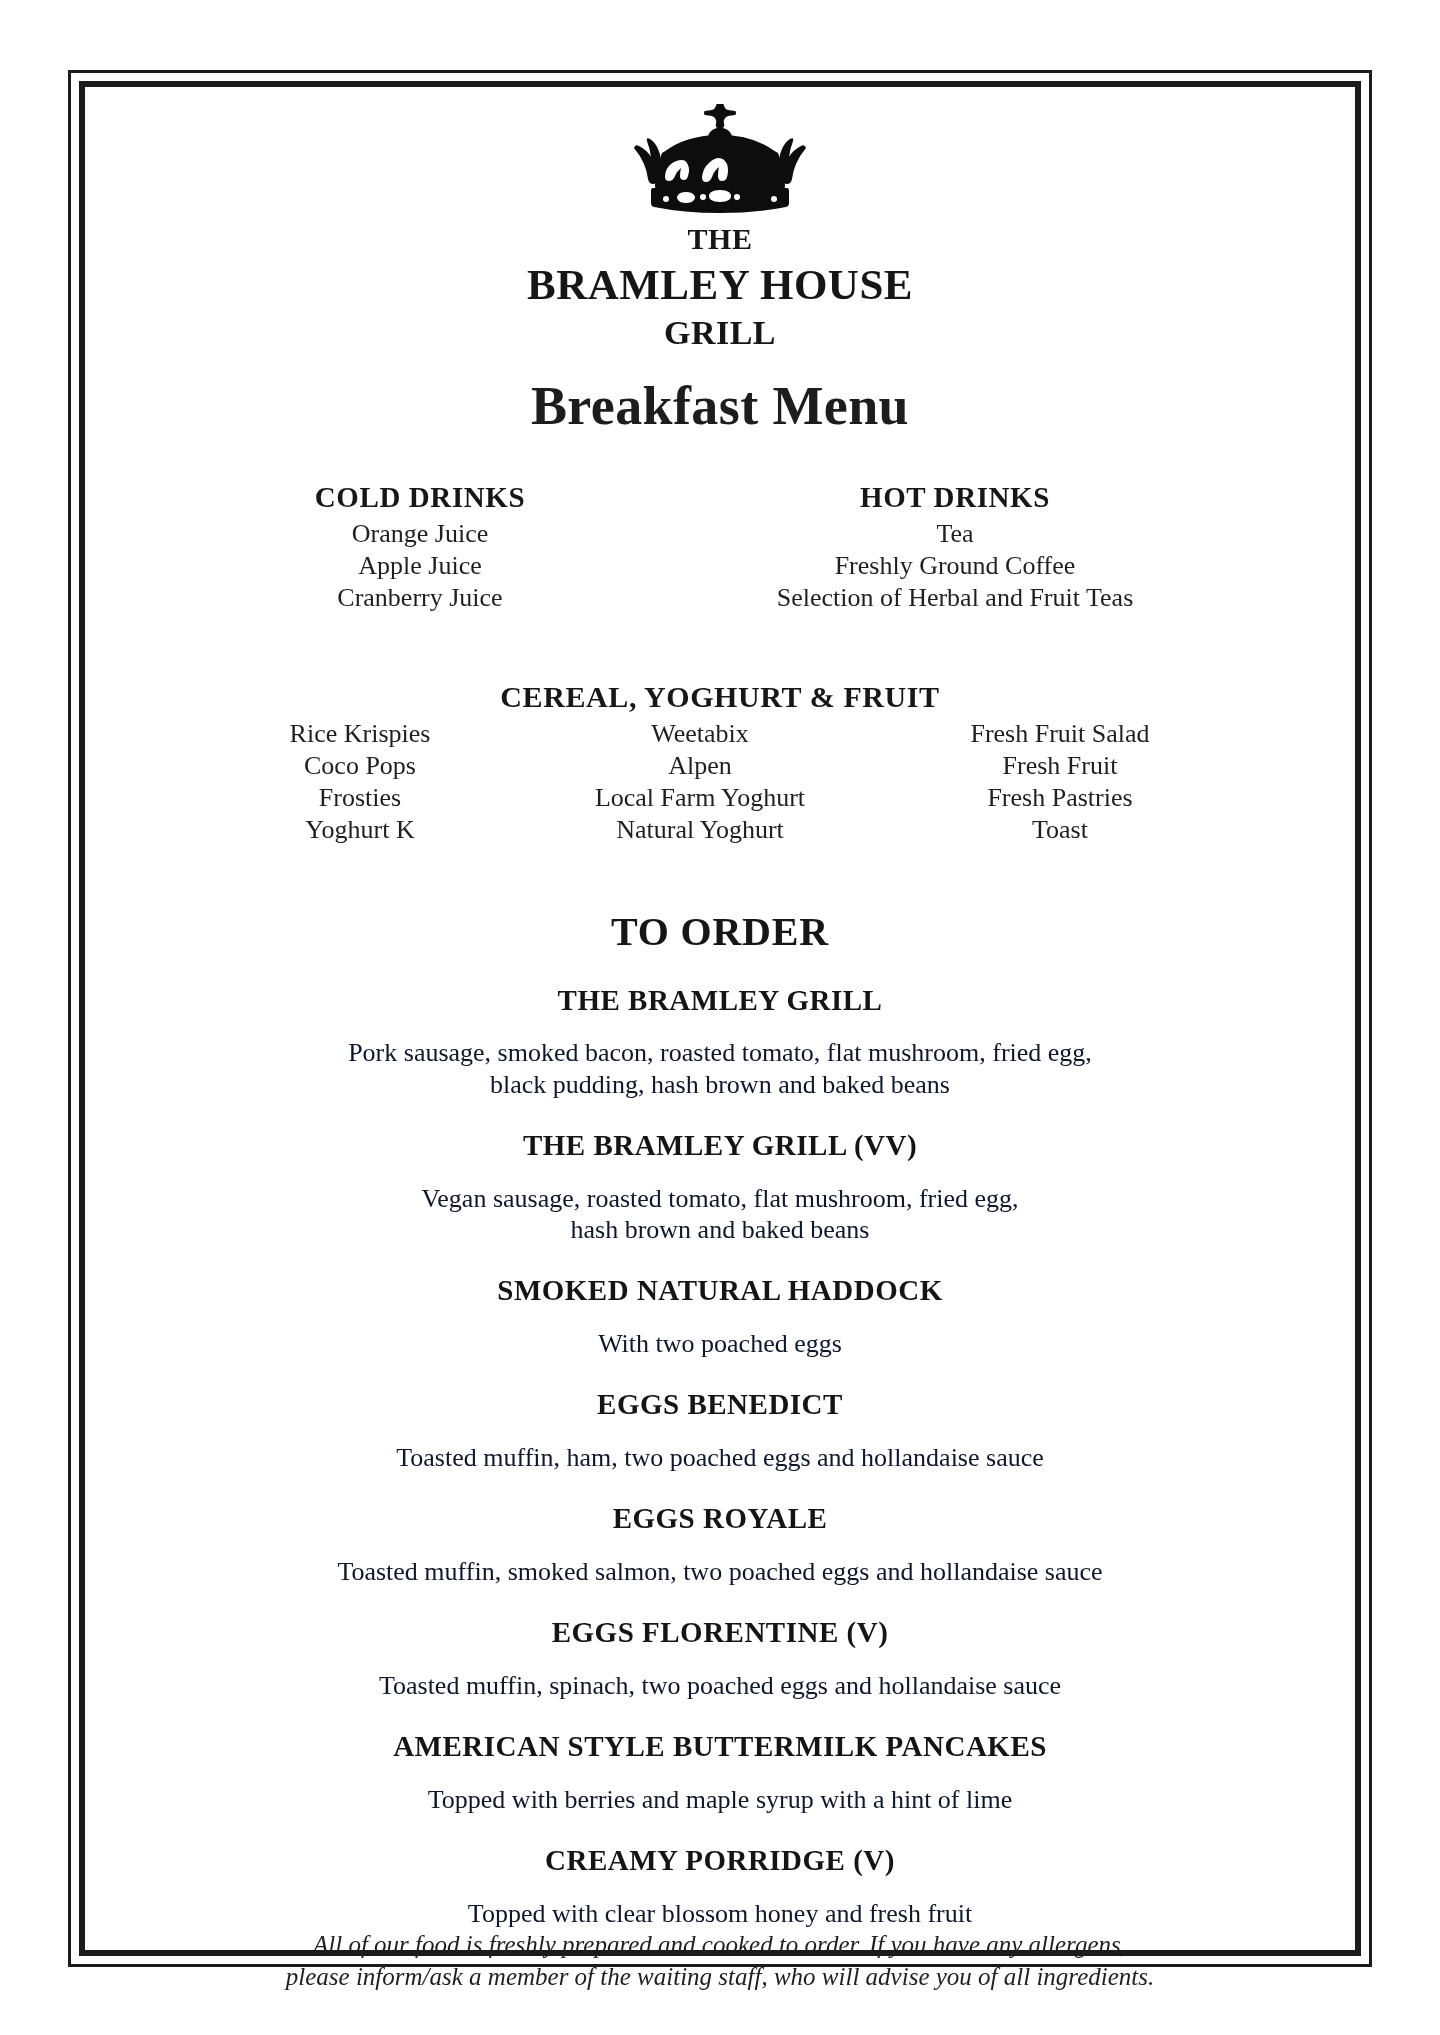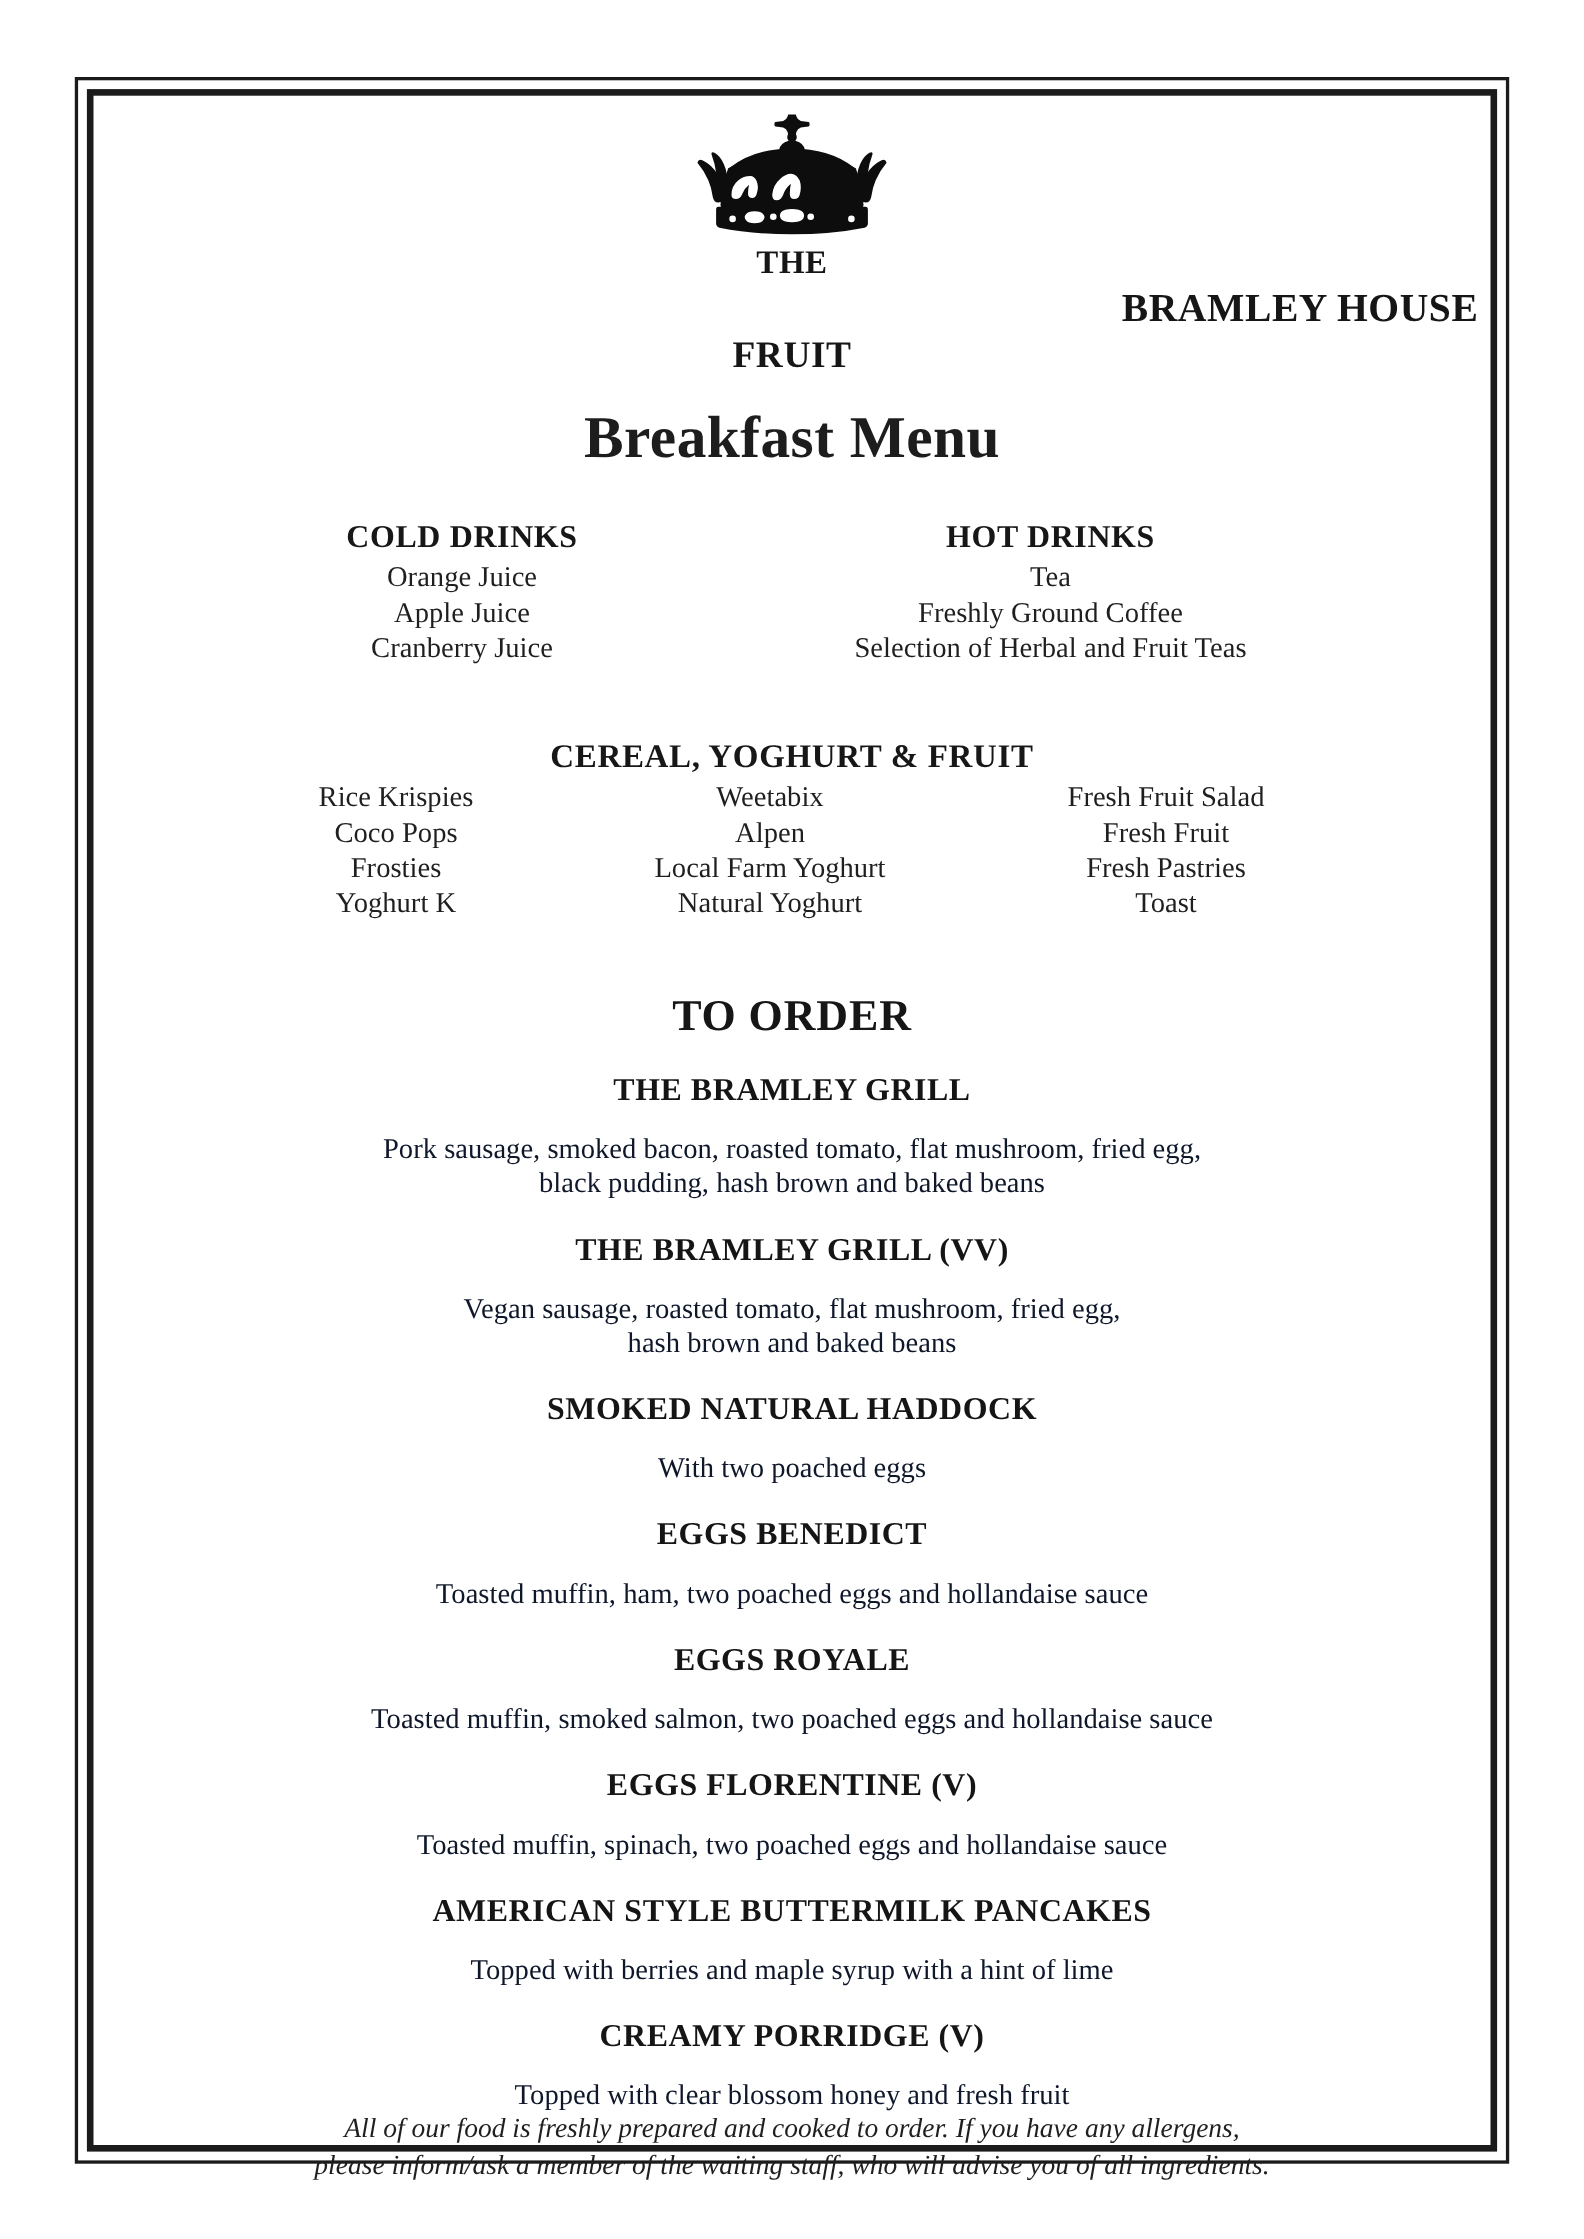--- a/index.html
+++ b/index.html
@@ -67,21 +67,21 @@
     line-height: 1.26;
   }
   .hotel-name .ln {
     display: block;
     font-family: "Liberation Serif", "DejaVu Serif", serif;
     font-weight: bold;
     letter-spacing: 0.5px;
     color: #161616;
   }
   .hotel-name .ln1 { font-size: 30px; }
-  .hotel-name .ln2 { font-size: 36px; text-align: right; }
+  .hotel-name .ln2 { font-size: 43px; }
   .hotel-name .ln3 { font-size: 34px; }
 
   
   .menu-title {
     margin-top: 20px;
     font-size: 54px;
     font-weight: bold;
     letter-spacing: 0.4px;
     color: #1d1d1d;
   }
@@ -205,21 +205,21 @@
                    M83 90 q3 0 3 3 q0 3 -3 3 q-3 0 -3 -3 q0 -3 3 -3 z
                    M117 90 q3 0 3 3 q0 3 -3 3 q-3 0 -3 -3 q0 -3 3 -3 z
                    M154 92 q3 0 3 3 q0 3 -3 3 q-3 0 -3 -3 q0 -3 3 -3 z"></path>
         </g>
       </svg>
     </div>
 
     <div class="hotel-name">
       <span class="ln ln1">THE</span>
       <span class="ln ln2">BRAMLEY HOUSE</span>
-      <span class="ln ln3">FRUIT</span>
+      <span class="ln ln3">GRILL</span>
     </div>
 
     <div class="menu-title">Breakfast Menu</div>
 
     <div class="drinks">
       <div class="drinks-col cold">
         <div class="sect-head">COLD DRINKS</div>
         <div class="item-line">Orange Juice</div>
         <div class="item-line">Apple Juice</div>
         <div class="item-line">Cranberry Juice</div>

